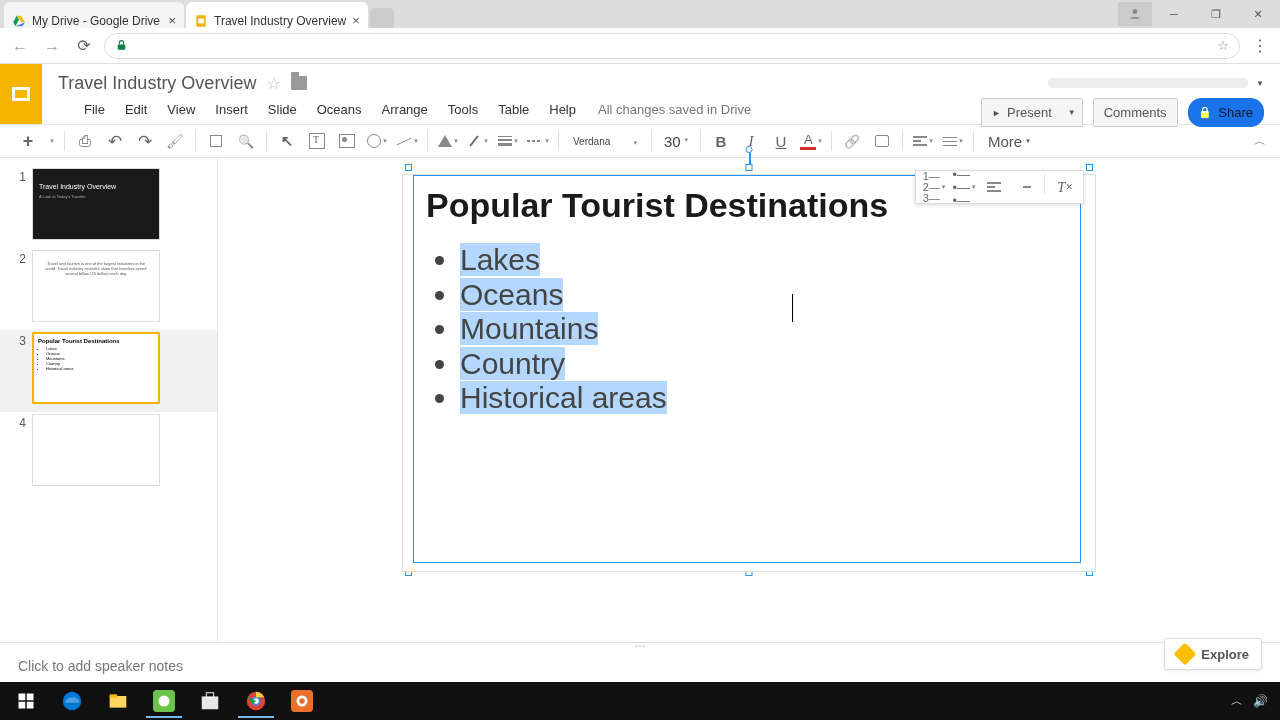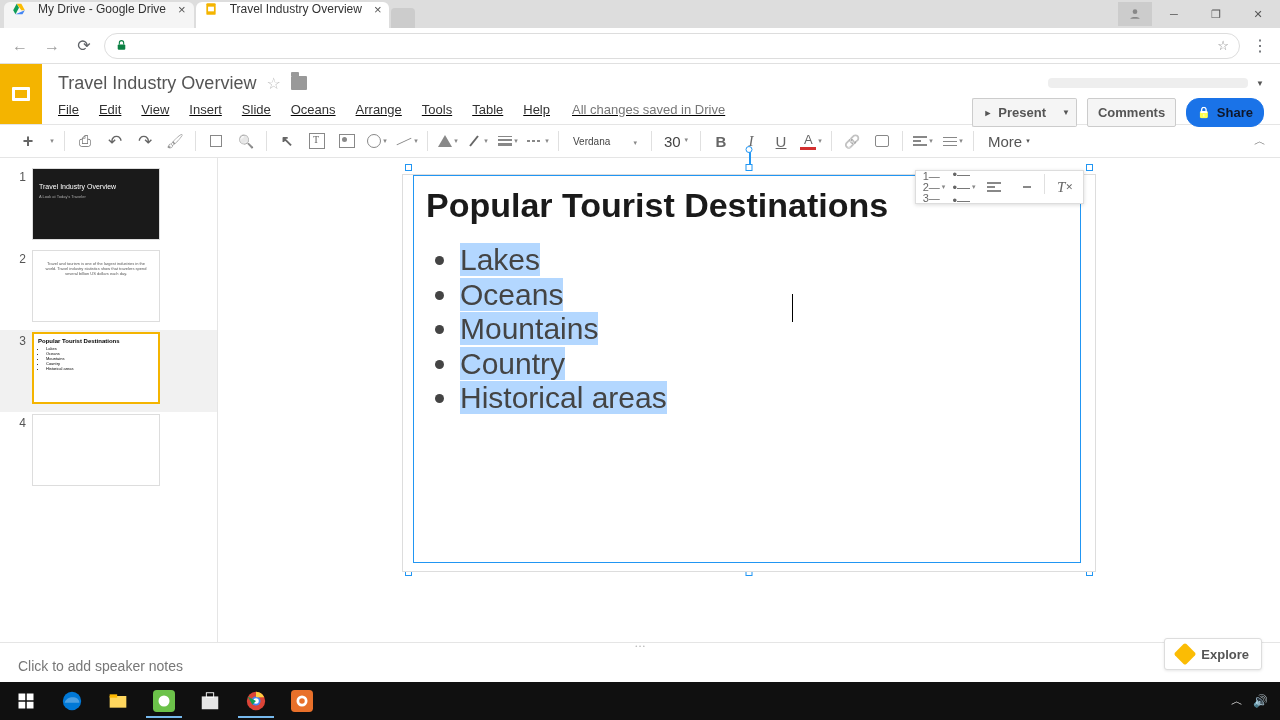--- a/index.html
+++ b/index.html
@@ -1,20 +1,20 @@
 <!DOCTYPE html>
 <html><head>
 <meta charset="utf-8">
 <style>
   * { box-sizing: border-box; margin: 0; padding: 0; }
   body { font-family: Arial, sans-serif; font-size: 13px; width: 1280px; height: 720px; overflow: hidden; background: #fff; }
   
   
   .tab-strip { height: 28px; background: #ddd; display: flex; align-items: flex-end; padding-left: 4px; }
-  .tab { display: flex; align-items: flex-start; height: 26px; padding: 0 8px; background: #f5f5f5; border-radius: 6px 6px 0 0; margin-right: 2px; font-size: 12px; gap: 12px; min-width: 180px; max-width: 200px; }
+  .tab { display: flex; align-items: flex-end; height: 26px; padding: 0 8px; background: #f5f5f5; border-radius: 6px 6px 0 0; margin-right: 2px; font-size: 12px; gap: 6px; min-width: 180px; max-width: 200px; }
   .tab.active { background: #fff; }
   .tab .favicon { width: 14px; height: 14px; display: flex; align-items: center; justify-content: center; }
   .tab .tab-title { flex: 1; white-space: nowrap; overflow: hidden; text-overflow: ellipsis; color: #333; }
   .tab .tab-close { font-size: 13px; color: #555; cursor: pointer; }
   .newtab { width: 24px; height: 20px; background: #ccc; border-radius: 4px 4px 0 0; }
   .win-controls { margin-left: auto; display: flex; align-items: center; gap: 2px; padding-right: 2px; height: 28px; }
   .win-btn { width: 40px; height: 24px; display: flex; align-items: center; justify-content: center; color: #555; font-size: 11px; }
   .win-acct { width: 34px; height: 24px; background: #ccc; display:flex; align-items:center; justify-content:center; }
   
   
@@ -28,24 +28,24 @@
   
   
   .app { display: flex; }
   .docs-logo { width: 42px; height: 60px; background: #f4b400; display: flex; align-items: center; justify-content: center; }
   .docs-header { flex: 1; }
   .doc-title-row { display: flex; align-items: center; height: 32px; padding-left: 16px; padding-top: 6px; gap: 10px;}
   .doc-title { font-size: 18px; color: #555; }
   .star-doc { color: #bbb; font-size: 16px; }
   .folder-doc { width: 16px; height: 14px; background: #999; border-radius: 1px; position: relative; }
   .folder-doc::before { content:""; position:absolute; top:-4px; left:0; width:8px; height:4px; background:#999; border-radius:1px 1px 0 0;}
-  .menu-row { display: flex; align-items: center; height: 26px; padding-left: 6px; gap: 0; text-decoration: underline; }
+  .menu-row { display: flex; align-items: center; height: 26px; padding-left: 32px; gap: 0; }
   .menu-item { padding: 4px 10px; font-size: 13px; color: #333; cursor: pointer; }
   .save-status { padding-left: 12px; color: #777; font-size: 13px; }
-  .btn { border:1px solid #ccc; border-radius:2px; padding:6px 10px; font-size:13px; display:flex; align-items:center; gap:6px; cursor:pointer; background:#f5f5f5; color:#555; font-weight:bold;}
+  .btn { border:1px solid #ccc; border-radius:2px; padding:6px 10px; font-size:13px; display:flex; align-items:center; gap:6px; cursor:pointer; background:#f5f5f5; color:#555; font-weight:normal;}
   .btn.present::before { content:"►"; font-size:9px; }
   .btn.dropdown { padding:6px 6px; border-left:0; border-radius:0 2px 2px 0;}
   .btn.present { border-radius:2px 0 0 2px; border-right:0;}
   .btn.comments { }
   .btn.share { background:#1a73e8; border-color:#1a73e8; color:#0f172a;border-radius:13px; }
   .btn.share::before { content:"🔒"; filter: brightness(5); font-size:11px;}
   .avatar-strip { width:200px; height:10px; background:#eee; border-radius:4px;}
   .dd-caret { font-size:8px; color:#555;}
   
   

